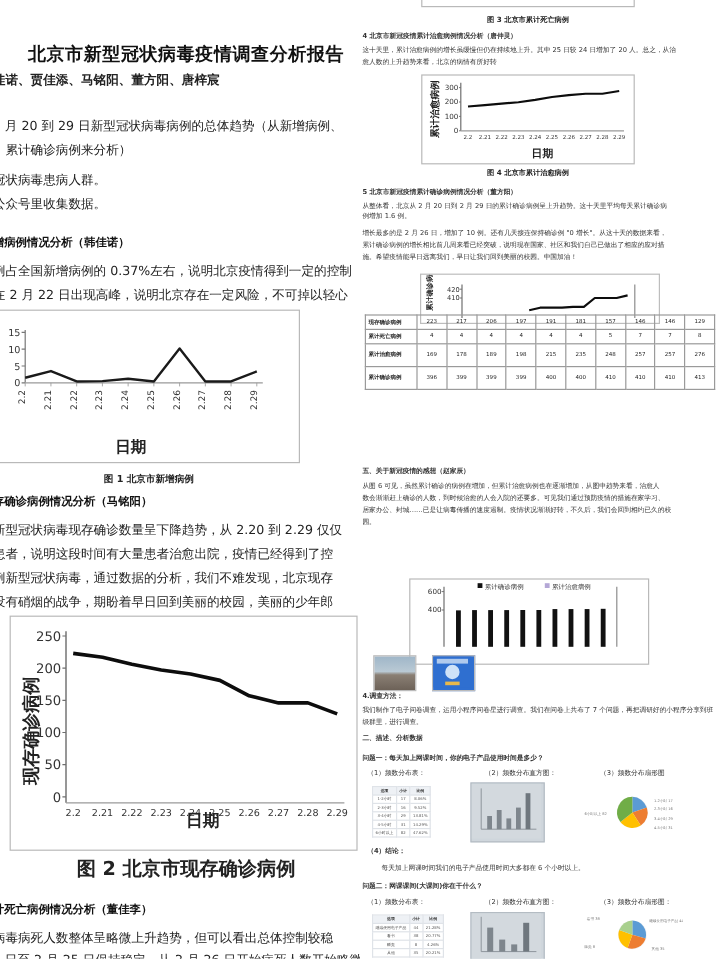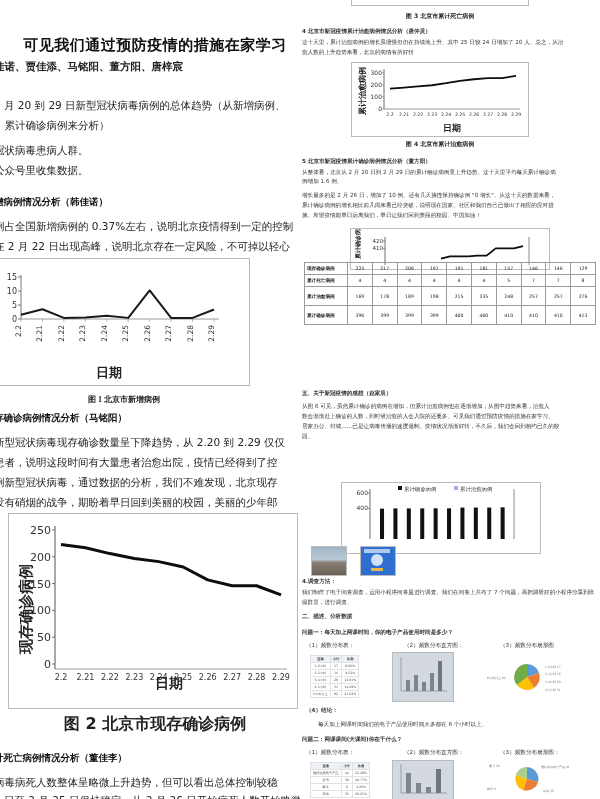--- a/index.html
+++ b/index.html
@@ -60,21 +60,21 @@
     position:absolute;width:34px;height:28px;background:#2f6fd0;border:1px solid #bbb;
   }
 </style>
 </head>
 <body>
 
 <div class="page">
 
   <div class="col col-left">
 
-    <div class="doc-title" style="position:absolute;left:10px;top:36px;width:290px;">可见我们通过预防疫情的措施在家学习</div>
+    <div class="doc-title" style="position:absolute;left:10px;top:36px;width:290px;">北京市新型冠状病毒疫情调查分析报告</div>
 
     <div class="authors" style="position:absolute;left:-6px;top:60px;">佳诺、贾佳添、马铭阳、董方阳、唐梓宸</div>
 
     <div class="para big" style="position:absolute;left:-6px;top:95px;">2 月 20 到 29 日新型冠状病毒病例的总体趋势（从新增病例、</div>
     <div class="para big" style="position:absolute;left:-6px;top:115px;">、累计确诊病例来分析）</div>
     <div class="para big" style="position:absolute;left:-6px;top:140px;">冠状病毒患病人群。</div>
     <div class="para big" style="position:absolute;left:-6px;top:160px;">公众号里收集数据。</div>
 
     <div class="h2" style="position:absolute;left:-6px;top:196px;">增病例情况分析（韩佳诺）</div>
     <div class="para big" style="position:absolute;left:-6px;top:216px;">例占全国新增病例的 0.37%左右，说明北京疫情得到一定的控制</div>
@@ -116,21 +116,21 @@
             <line x1="182.11111111111111" y1="60" x2="182.11111111111111" y2="63" stroke="#9a9a9a" stroke-width=".7"></line>
             <text x="203.55555555555554" y="66" transform="rotate(-90 203.55555555555554 66)" text-anchor="end">2.28</text>
             <line x1="203.55555555555554" y1="60" x2="203.55555555555554" y2="63" stroke="#9a9a9a" stroke-width=".7"></line>
             <text x="225" y="66" transform="rotate(-90 225 66)" text-anchor="end">2.29</text>
             <line x1="225" y1="60" x2="225" y2="63" stroke="#9a9a9a" stroke-width=".7"></line>
           </g>
         <text x="120" y="118" text-anchor="middle" font-size="13" class="axis-title">日期</text>
       </svg>
     </div>
 
-    <div class="caption" style="position:absolute;left:34px;top:394px;width:180px;font-family:Liberation Serif, serif;">图 1 北京市新增病例</div>
+    <div class="caption" style="position:absolute;left:34px;top:394px;width:180px;">图 1 北京市新增病例</div>
 
     <div class="h2" style="position:absolute;left:-6px;top:412px;">存确诊病例情况分析（马铭阳）</div>
     <div class="para big" style="position:absolute;left:-6px;top:432px;">新型冠状病毒现存确诊数量呈下降趋势，从 2.20 到 2.29 仅仅</div>
     <div class="para big" style="position:absolute;left:-6px;top:452px;">患者，说明这段时间有大量患者治愈出院，疫情已经得到了控</div>
     <div class="para big" style="position:absolute;left:-6px;top:472px;">例新型冠状病毒，通过数据的分析，我们不难发现，北京现存</div>
     <div class="para big" style="position:absolute;left:-6px;top:492px;">没有硝烟的战争，期盼着早日回到美丽的校园，美丽的少年郎</div>
 
     <div class="fig" style="left:8px;top:513px;width:290px;height:196px;">
       <svg width="288" height="194" viewBox="0 0 288 194">
         <text transform="translate(22,140) rotate(-90)" font-size="15" class="axis-title">现存确诊病例</text>

